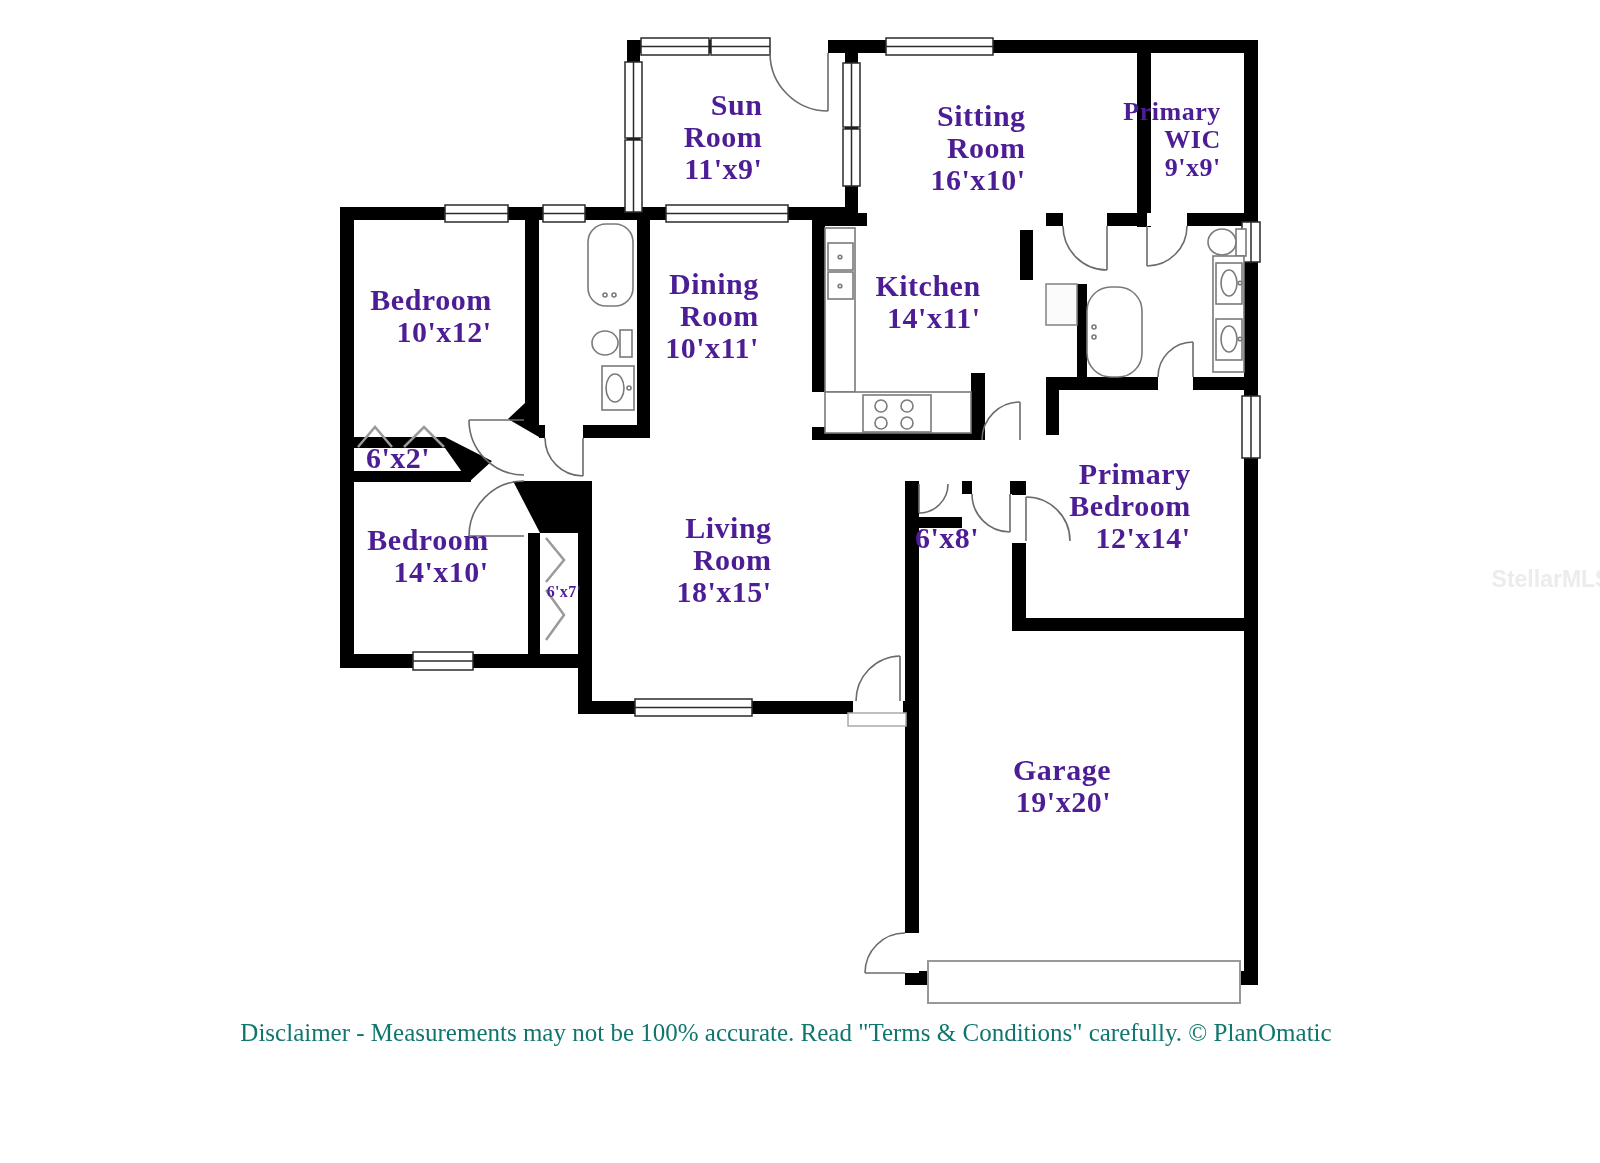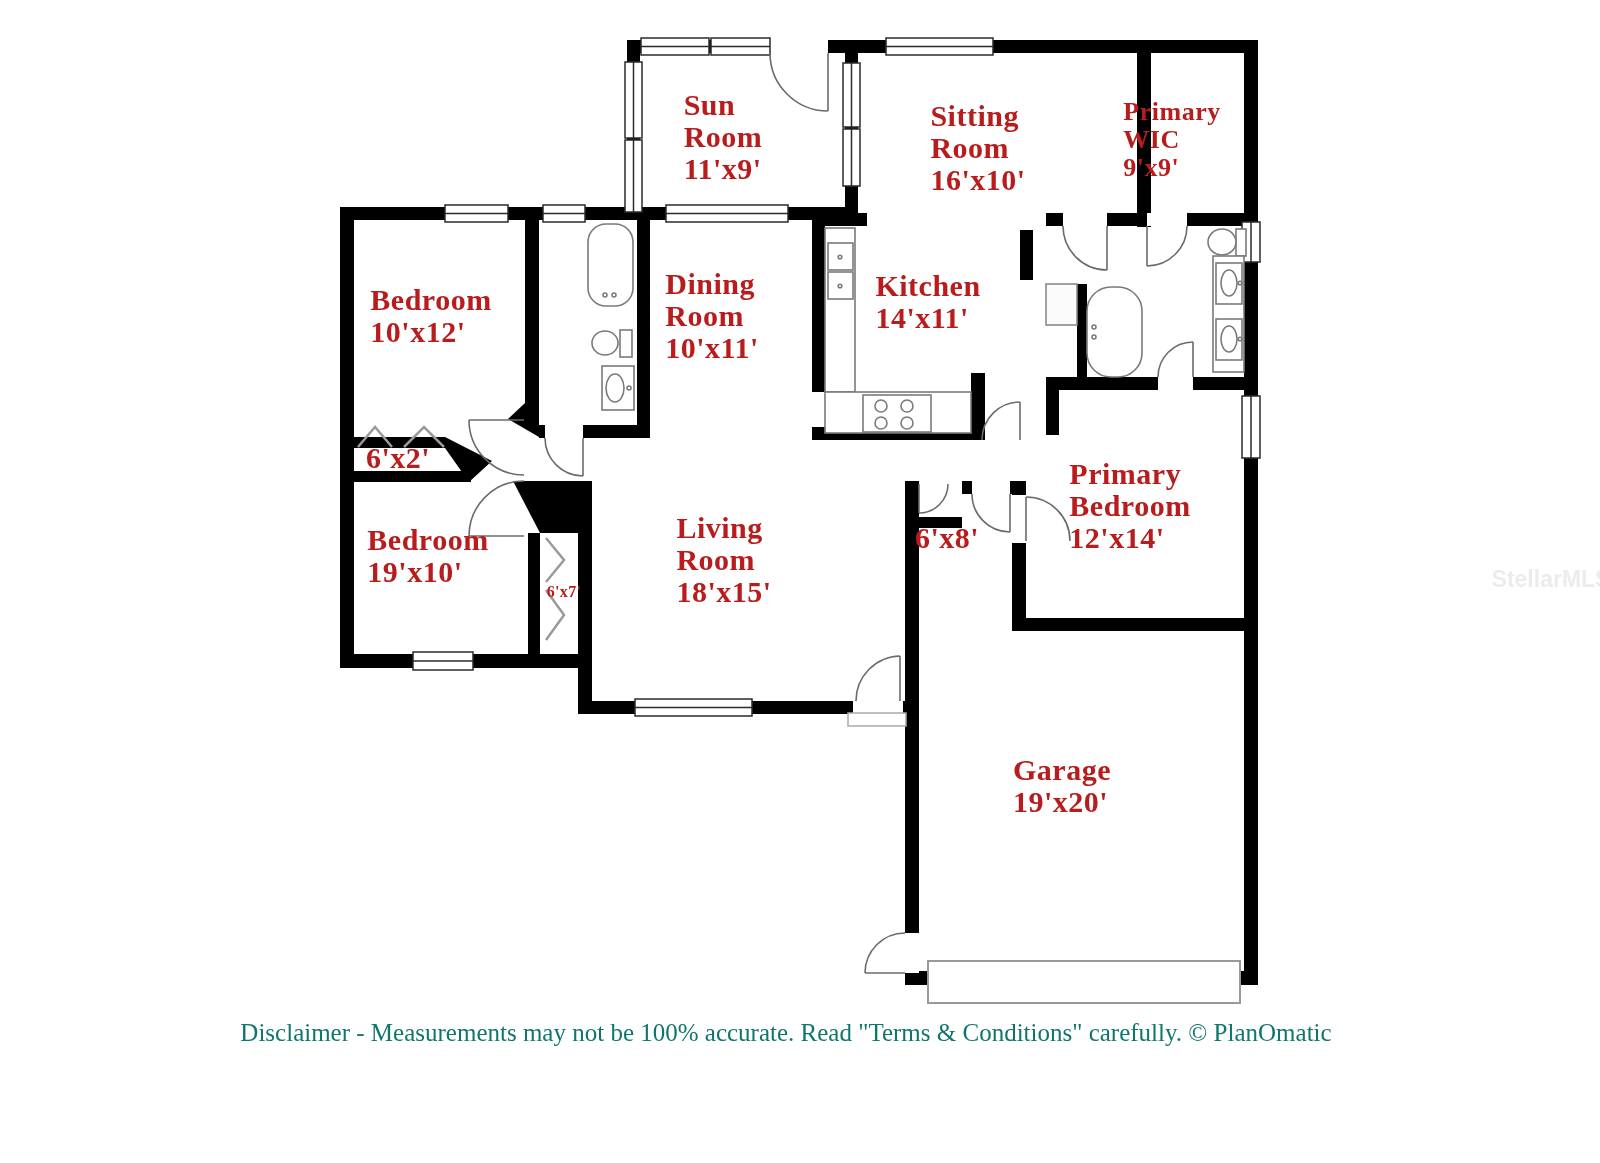--- a/index.html
+++ b/index.html
@@ -8,26 +8,26 @@
     width:1600px;
     height:1163px;
     background:#ffffff;
     overflow:hidden;
     font-family:"Liberation Serif","DejaVu Serif",serif;
   }
   .plan-svg{position:absolute;left:0;top:0;}
   .room-label{
     position:absolute;
     transform:translate(-50%,-50%);
-    text-align:left;
+    text-align:right;
     font-family:"Liberation Serif","DejaVu Serif",serif;
     font-weight:700;
     font-size:30px;
     line-height:1.07;
-    color:#b91c1c;
+    color:#4c1d95;
     letter-spacing:.5px;
     white-space:nowrap;
   }
   .room-label span{display:block;}
   .room-label span:empty{display:none;}
   .room-label.mid{font-size:26px;}
   .room-label.small{font-size:16px;letter-spacing:.3px;}
   .disclaimer{
     position:absolute;
     left:786px;top:1033px;
@@ -332,21 +332,21 @@
   </div>
   <div class="room-label" style="left:928px;top:302px">
     <span>Kitchen</span>
       <span>14'x11'</span>
   </div>
   <div class="room-label" style="left:398px;top:458px">
     <span>6'x2'</span>
   </div>
   <div class="room-label" style="left:428px;top:556px">
     <span>Bedroom</span>
-      <span>19'x10'</span>
+      <span>14'x10'</span>
   </div>
   <div class="room-label" style="left:724px;top:560px">
     <span>Living</span>
       <span>Room</span>
       <span>18'x15'</span>
   </div>
   <div class="room-label small" style="left:564px;top:592px">
     <span>6'x7'</span>
   </div>
   <div class="room-label" style="left:947px;top:538px">

